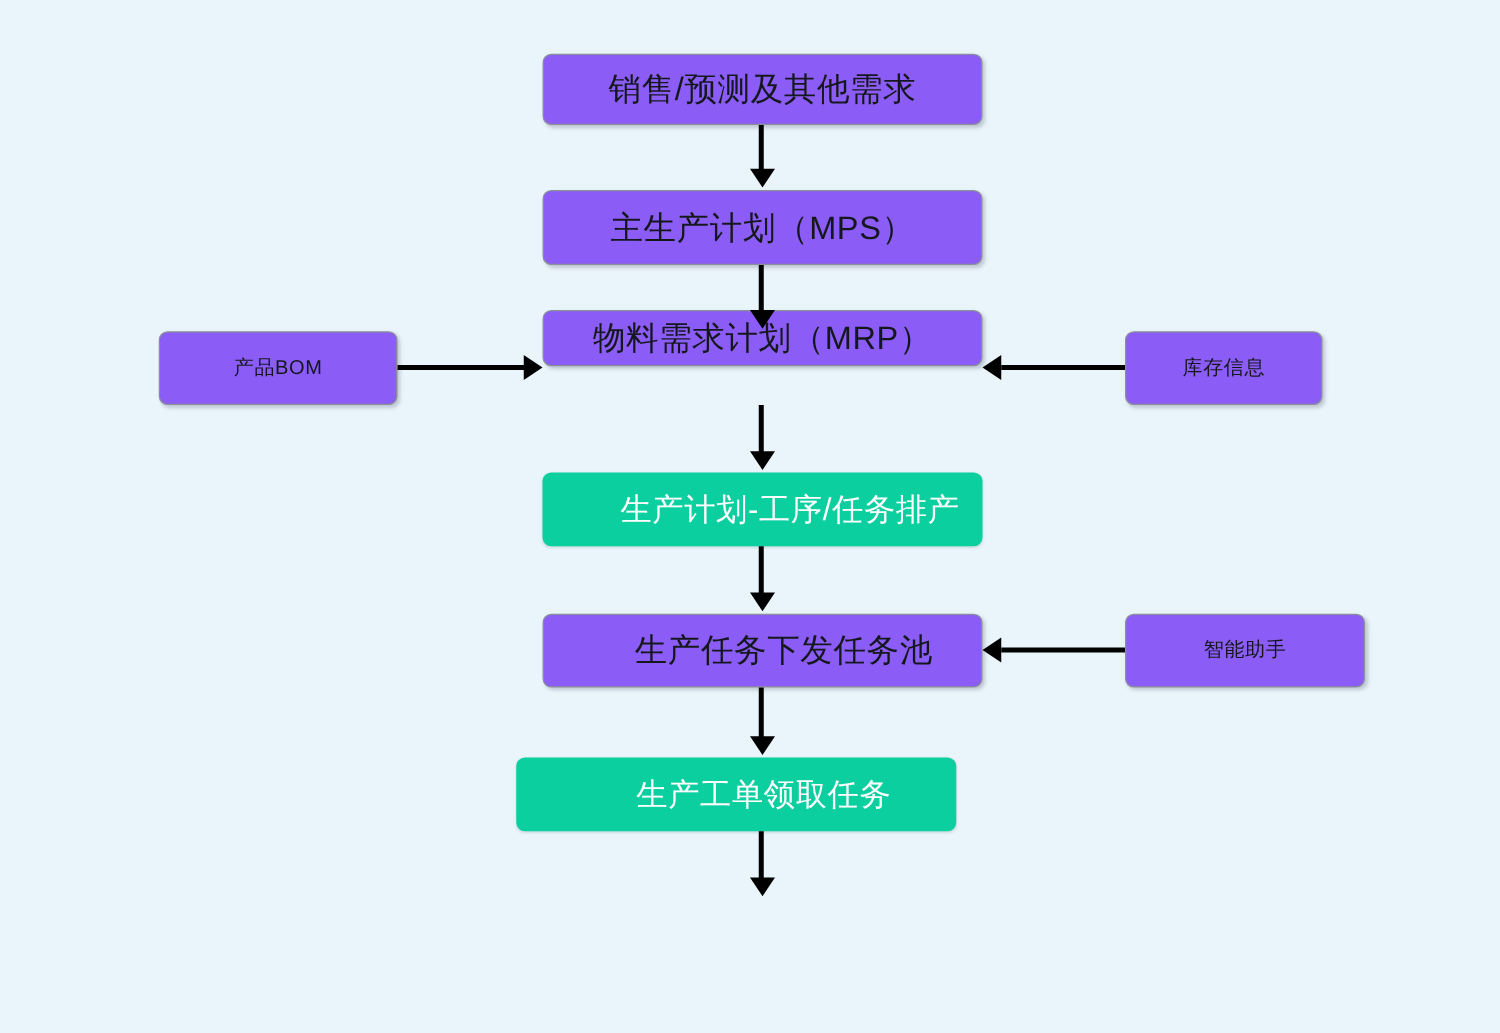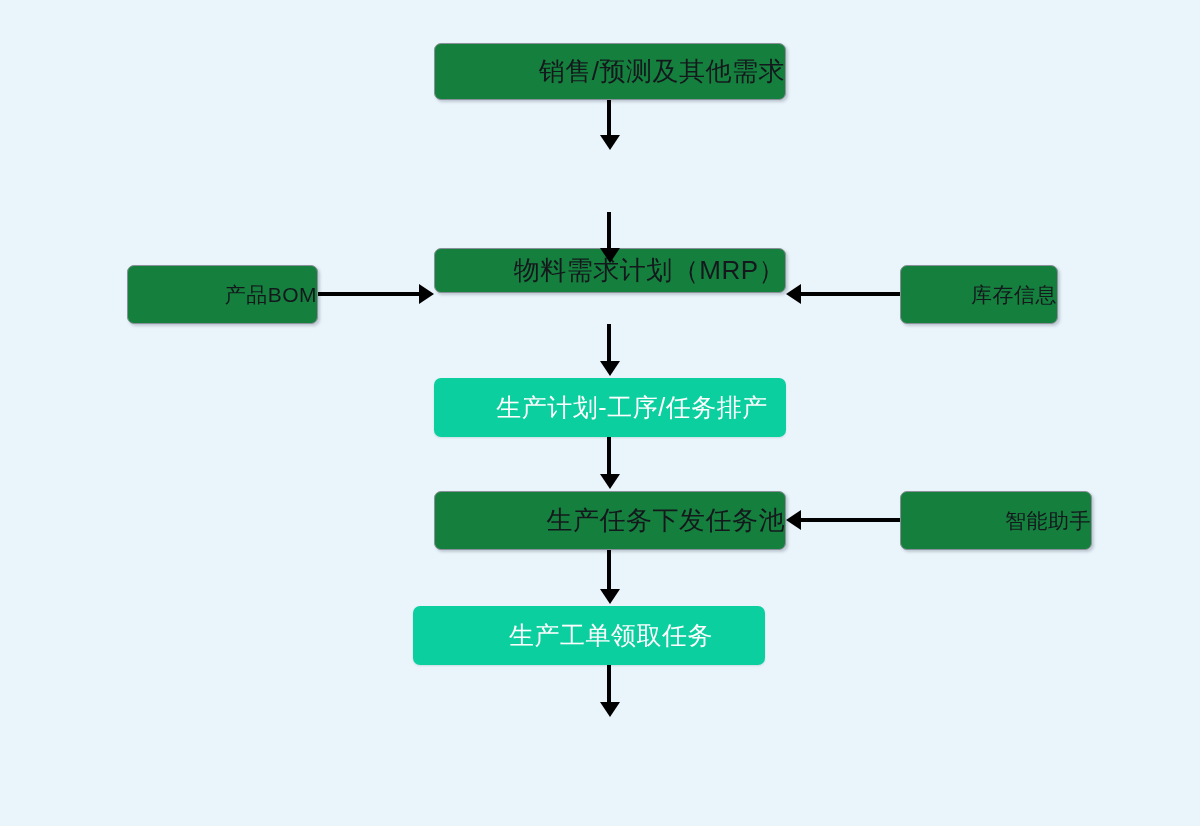--- a/index.html
+++ b/index.html
@@ -25,37 +25,36 @@
     box-sizing: border-box;
     display: flex;
     align-items: center;
     justify-content: center;
     border-radius: 7px;
     text-align: center;
     letter-spacing: 0.5px;
     white-space: nowrap;
   }
   .node-white {
-    background: #15803d;
+    background: #8b5cf6;
     border: 1.6px solid #8a9099;
     color: #14181d;
     box-shadow: 2px 2px 3px rgba(90,100,115,0.30);
     font-size: 26px;
-    justify-content: flex-end;
   }
   .node-green {
     background: #0ccfa0;
     border: none;
     color: #ffffff;
     font-size: 25px;
     box-shadow: 0 1px 2px rgba(60,120,110,0.18);
     padding-left: 44px;
   }
   .node-side {
-    font-size: 21px;
+    font-size: 16px;
   }
 
   
   .vline {
     position: absolute;
     width: 4px;
     background: #000000;
   }
   .hline {
     position: absolute;
@@ -89,20 +88,23 @@
 </style>
 </head>
 <body>
 
 <div id="canvas">
 
   <div class="node node-white" style="left:434px; top:43px; width:352px; height:57px;">
     <span>销售/预测及其他需求</span>
   </div>
 
+  <div class="node node-white" style="left:434px; top:152px; width:352px; height:60px;">
+    <span>主生产计划（MPS）</span>
+  </div>
 
   <div class="node node-white" style="left:434px; top:248px; width:352px; height:45px;">
     <span>物料需求计划（MRP）</span>
   </div>
 
   <div class="node node-green" style="left:434px; top:378px; width:352px; height:59px;">
     <span>生产计划-工序/任务排产</span>
   </div>
 
   <div class="node node-white" style="left:434px; top:491px; width:352px; height:59px;padding-left:34px;">

